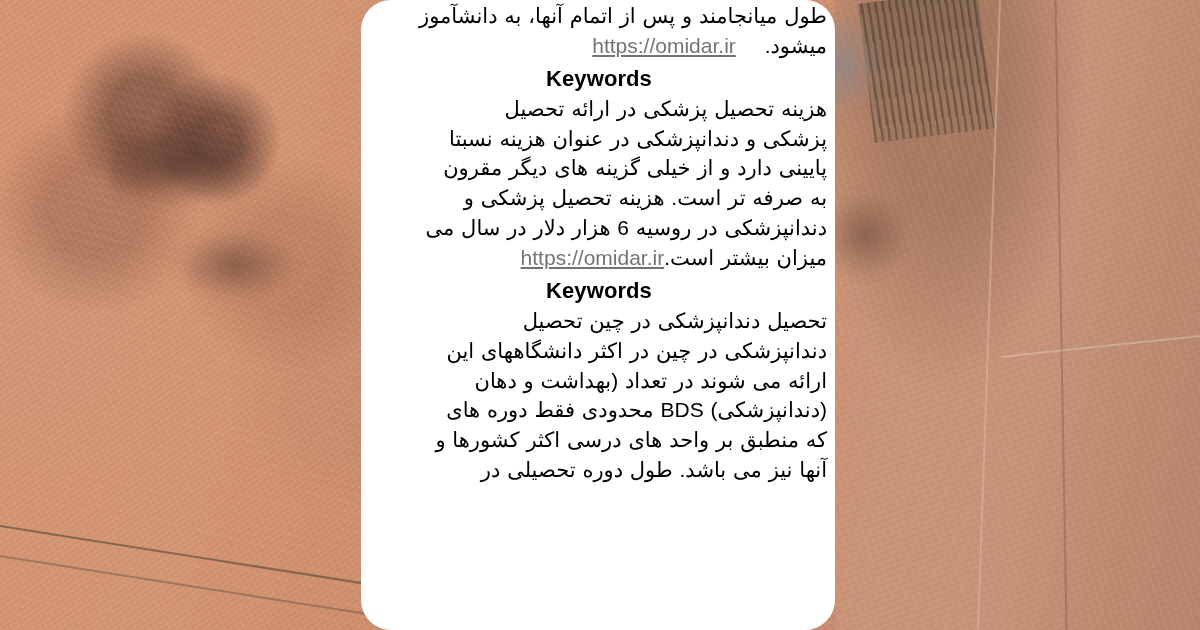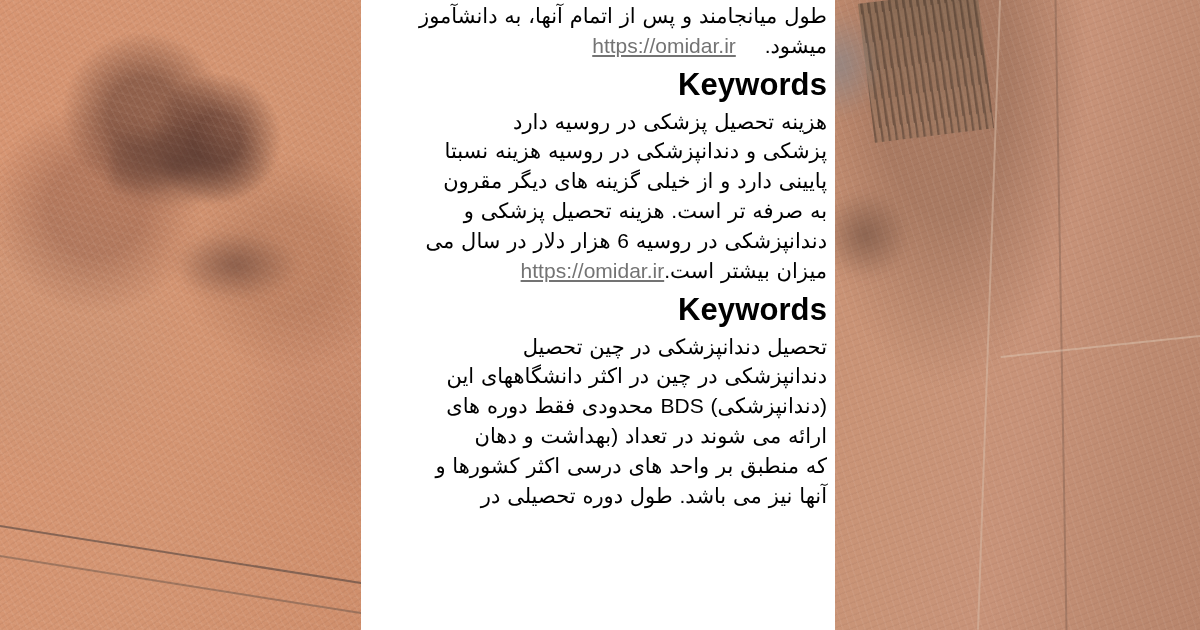--- a/index.html
+++ b/index.html
@@ -128,38 +128,39 @@
   
   .doc {
     position: absolute;
     top: 0; left: 361px;
     width: 474px;
     height: 630px;
     background: #ffffff;
     box-sizing: border-box;
     padding: 0 8px 0 10px;
     overflow: hidden;
+    border-radius: 30px;
   }
   .doc-inner {
     direction: rtl;
     text-align: right;
     font-size: 21px;
     line-height: 1.42;
     color: #000000;
     padding-top: 1px;
   }
   .para {
     margin: 0 0 0 0;
     word-spacing: 1px;
   }
   .kw {
     font-weight: bold;
-    font-size: 31px;
+    font-size: 22px;
     direction: ltr;
-    text-align: right;
+    text-align: center;
     margin: 2px 0 0 0;
     letter-spacing: 0.1px;
   }
   .link {
     color: #737373;
     text-decoration: underline;
     direction: ltr;
     unicode-bidi: embed;
     cursor: pointer;
   }
@@ -195,37 +196,37 @@
         <div>طول میانجامند و پس از اتمام آنها، به دانشآموز</div>
         <div>
           <span>میشود.</span>
           <a class="link link-center" href="#">https://omidar.ir</a>
         </div>
       </div>
 
       <div class="kw">Keywords</div>
 
       <div class="para">
-        <div>هزینه تحصیل پزشکی در روسیه    دارد</div>
-        <div>پزشکی و دندانپزشکی در روسیه هزینه نسبتا</div>
+        <div>هزینه تحصیل پزشکی در ارائه    تحصیل</div>
+        <div>پزشکی و دندانپزشکی در عنوان هزینه نسبتا</div>
         <div>پایینی دارد و از خیلی گزینه های دیگر مقرون</div>
         <div>به صرفه تر است. هزینه تحصیل پزشکی و</div>
         <div>دندانپزشکی در روسیه 6 هزار دلار در سال می</div>
         <div>
           <span>میزان بیشتر است.</span><a class="link" href="#">https://omidar.ir</a>
         </div>
       </div>
 
       <div class="kw">Keywords</div>
 
       <div class="para">
         <div>تحصیل دندانپزشکی در چین    تحصیل</div>
         <div>دندانپزشکی در چین در اکثر دانشگاههای این</div>
+        <div>ارائه می شوند در تعداد (بهداشت و دهان</div>
         <div>(دندانپزشکی) BDS محدودی فقط دوره های</div>
-        <div>ارائه می شوند در تعداد (بهداشت و دهان</div>
         <div>که منطبق بر واحد های درسی اکثر کشورها و</div>
         <div>آنها نیز می باشد. طول دوره تحصیلی در</div>
       </div>
 
     </div>
   </div>
 
 </div>
 
 </body></html>

